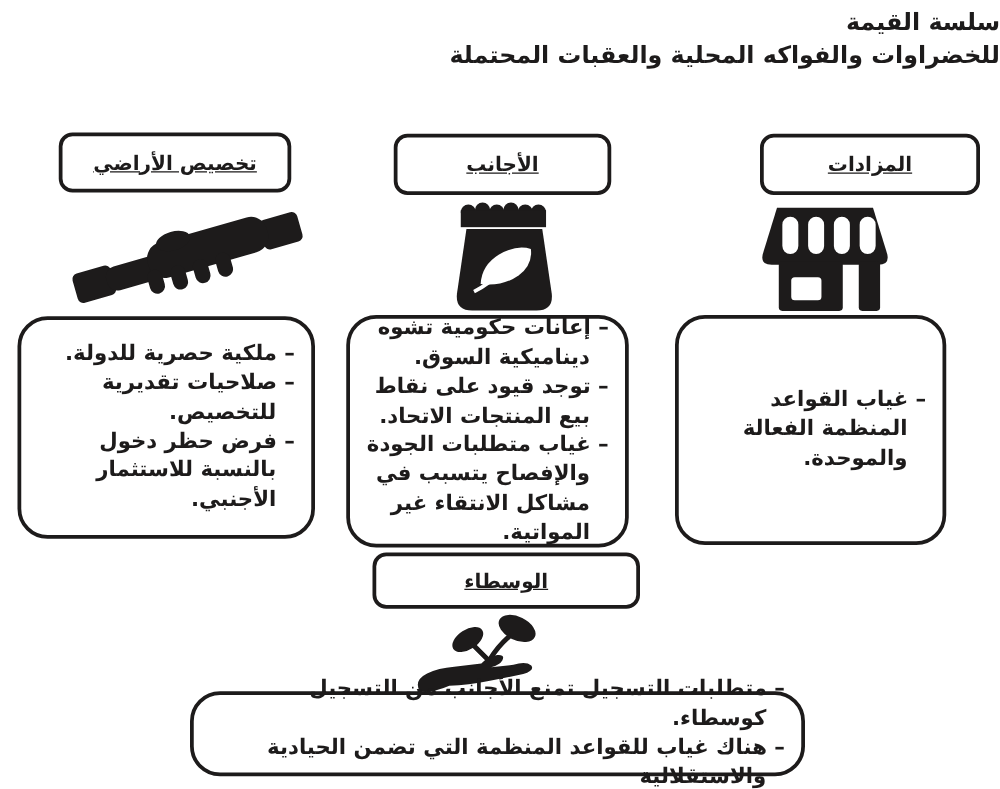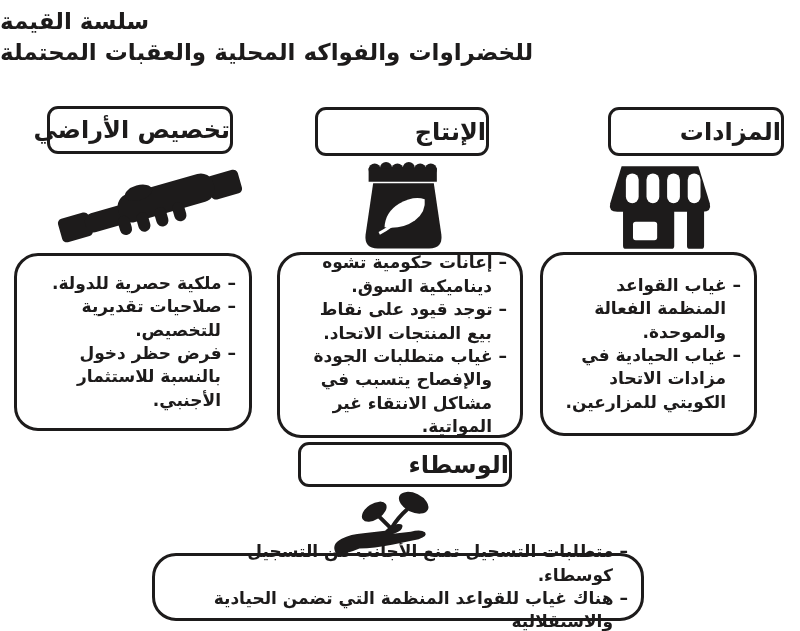--- a/index.html
+++ b/index.html
@@ -4,64 +4,64 @@
 <style>
   html,body{margin:0;padding:0;}
   body{
     width:800px;height:631px;position:relative;overflow:hidden;
     background:#ffffff;color:#1d1b1b;
     font-family:"DejaVu Sans","Liberation Sans",sans-serif;
     font-weight:bold;
   }
   .title{
     position:absolute;top:6px;left:0;width:100%;
-    text-align:left;font-size:23px;line-height:1.35;direction:rtl;
+    text-align:right;font-size:19px;line-height:1.35;direction:rtl;
   }
   .hdr{
     position:absolute;box-sizing:border-box;background:#fff;
     border:3px solid #1d1b1b;border-radius:11px;
-    display:flex;align-items:center;
-    font-size:24px;direction:rtl;white-space:nowrap;
+    display:flex;align-items:center;justify-content:center;
+    font-size:16px;direction:rtl;white-space:nowrap;text-decoration:underline;
   }
   #hdr-land{left:47px;top:106px;width:186px;height:48px;}
   #hdr-production{left:315px;top:107px;width:174px;height:49px;}
   #hdr-auctions{left:572px;top:107px;width:176px;height:49px;margin-left:36px;}
   #hdr-intermediaries{left:298px;top:442px;width:214px;height:45px;}
   .icon{position:absolute;}
   #icon-handshake{left:55px;top:163px;width:190px;height:86px;}
   #icon-bag{left:357px;top:159px;width:96px;height:94px;}
   #icon-store{left:597px;top:162px;width:126px;height:91px;}
   #icon-hand{left:330px;top:486px;width:122px;height:71px;}
   .panel{
     position:absolute;box-sizing:border-box;background:#fff;
     border:3px solid #1d1b1b;border-radius:24px;
     direction:rtl;font-size:17px;line-height:1.38;
     padding:8px 13px;display:flex;flex-direction:column;justify-content:center;
   }
   #panel-land{left:14px;top:253px;width:238px;height:178px;}
-  #panel-production{left:277px;top:252px;width:246px;height:186px;}
+  #panel-production{left:277px;top:252px;width:226px;height:186px;}
   #panel-auctions{left:540px;top:252px;width:217px;height:184px;}
   #panel-intermediaries{left:152px;top:553px;width:492px;height:68px;}
   .panel ul{margin:0;padding:0;list-style:none;}
   .panel li{padding-right:15px;text-indent:-15px;text-align:right;}
   svg .ink{fill:#1d1b1b;}
 </style>
 </head>
 <body>
 
 <div class="title">
   <div>سلسة القيمة</div>
   <div>للخضراوات والفواكه المحلية والعقبات المحتملة</div>
 </div>
 
 <div class="hdr" id="hdr-land">
   <span>تخصيص الأراضي</span>
 </div>
 <div class="hdr" id="hdr-production">
-  <span>الإنتاج</span>
+  <span>الأجانب</span>
 </div>
 <div class="hdr" id="hdr-auctions">
   <span>المزادات</span>
 </div>
 
 <div class="icon" id="icon-handshake">
   <svg viewBox="0 0 200 92" width="100%" height="100%" aria-hidden="true">
     <g transform="rotate(-16 100 46)">
       <rect class="ink" x="0" y="33" width="34" height="26" rx="5"></rect>
       <rect class="ink" x="166" y="33" width="34" height="26" rx="5"></rect>
@@ -116,21 +116,20 @@
   <ul>
     <li>– إعانات حكومية تشوه ديناميكية السوق.</li>
     <li>– توجد قيود على نقاط بيع المنتجات الاتحاد.</li>
     <li>– غياب متطلبات الجودة والإفصاح يتسبب في مشاكل الانتقاء غير المواتية.</li>
   </ul>
 </div>
 
 <div class="panel" id="panel-auctions">
   <ul>
     <li>– غياب القواعد المنظمة الفعالة والموحدة.</li>
-    <li>– غياب الحيادية في مزادات الاتحاد الكويتي للمزارعين.</li>
   </ul>
 </div>
 
 <div class="hdr" id="hdr-intermediaries">
   <span>الوسطاء</span>
 </div>
 
 <div class="icon" id="icon-hand">
   <svg viewBox="0 0 118 72" width="100%" height="100%" aria-hidden="true">
     <ellipse class="ink" cx="42" cy="26" rx="14" ry="8" transform="rotate(-33 42 26)"></ellipse>

